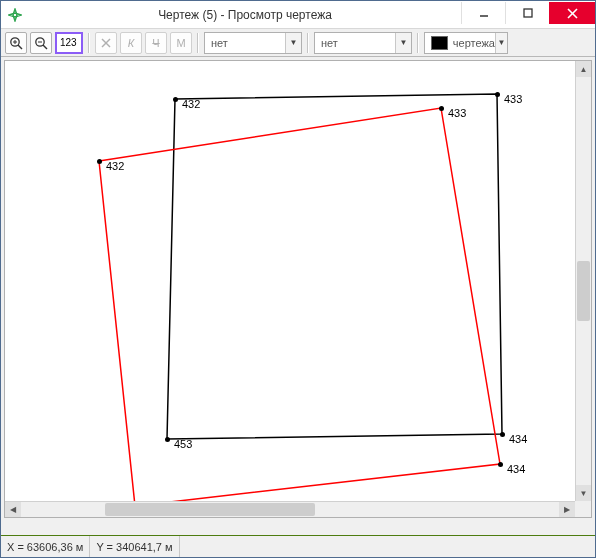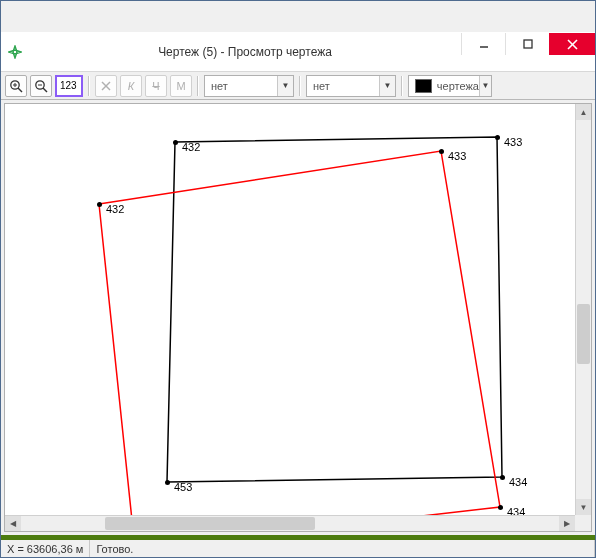--- a/index.html
+++ b/index.html
@@ -5,26 +5,25 @@
   * { box-sizing: border-box; margin: 0; padding: 0; font-family: Tahoma, Arial, sans-serif; }
   body { background: #fff; }
   .window {
     width: 596px; height: 558px;
     border: 1px solid #4f6b8f;
     background: #f0f0f0;
     display: flex; flex-direction: column;
     position: relative;
   }
   .titlebar {
-    height: 40px; background: #fff;
+    height: 28px; background: #fff;
     display: flex; align-items: center;
     border-bottom: 1px solid #d8d8d8;
     font-size: 12px; color: #333;
     position: relative;
-    margin-top: 31px;
   }
   .titlebar .icon-box {
     width: 28px; height: 28px; display:flex; align-items:center; justify-content:center;
   }
   .titlebar .title-text { flex: 1; text-align: center; }
   .titlebar .controls { display: flex; height: 100%; }
   .titlebar .ctl {
     width: 44px; height: 22px; margin-top:1px;
     display:flex; align-items:center; justify-content:center;
     font-size: 13px; border-left:1px solid #e0e0e0;
@@ -48,21 +47,21 @@
   .combo {
     height:22px; border:1px solid #b0b0b0; background:#fff;
     display:flex; align-items:center; font-size:11px; color:#555;
     padding-left:6px; position:relative;
   }
   .combo .arrow {
     width:16px; height:100%; border-left:1px solid #c8c8c8;
     display:flex; align-items:center; justify-content:center; background:#f3f3f3;
     font-size:8px; color:#444;
   }
-  .combo.w1 { width:90px; }
+  .combo.w1 { width:98px; }
   .combo.color { width:84px; }
   .combo .swatch { width:22px; height:14px; background:#000; margin-right:5px; border:1px solid #666;}
   .numfield { width:28px; height:22px; border:2px solid #8b5cf6; background:#fff; font-size:10px; display:flex;align-items:center; padding-left:3px;}
   .canvas-area {
     flex:1; position:relative; background:#fff; margin:3px;
     border:1px solid #b0b0b0;
   }
   .canvas-inner {
     position:absolute; left:0; top:0; right:16px; bottom:16px;
     background:#fff; overflow:hidden;
@@ -83,22 +82,22 @@
   .h-scroll .abtn.left{left:0;} .h-scroll .abtn.right{right:0;}
   .sb-corner{position:absolute;right:0;bottom:0;width:16px;height:16px;background:#efefef;}
   svg.poly { position:absolute; left:0; top:0; width:100%; height:100%; }
   .pt-label {
     position:absolute; font-size:11px; color:#000;
     transform:translate(3px,-3px);
   }
   .pt-dot { position:absolute; width:5px; height:5px; background:#000; border-radius:50%; transform:translate(-2px,-2px);}
   .center-text { position:absolute; left:50%; top:50%; transform:translate(-50%,-50%); font-size:12px; color:#000;}
   .statusbar {
-    height:22px; background:#f0f0f0; border-top:5px solid #4d7c0f;
-    display:flex; align-items:stretch; font-size:11px; color:#333;
+    height:22px; background:#f0f0f0; border-top:1px solid #4d7c0f;
+    display:flex; align-items:stretch; font-size:11px; color:#333;margin-top:14px;
   }
   .status-cell {
     padding:0 6px; display:flex; align-items:center;
     border-right:1px solid #c8c8c8; min-width:80px;
   }
   .status-cell.flex{flex:1;}
   .app-icon svg { display:block; }
 </style>
 </head>
 <body>
@@ -215,16 +214,16 @@
     <div class="h-scroll">
       <div class="abtn left">◀</div>
       <div class="thumb"></div>
       <div class="abtn right">▶</div>
     </div>
     <div class="sb-corner"></div>
   </div>
 
   <div class="statusbar">
     <div class="status-cell">X = 63606,36 м</div>
-    <div class="status-cell flex">Готово.</div>
+    <div class="status-cell">Y = 340641,7 м</div>
   </div>
 
 </div>
 
 </body></html>

